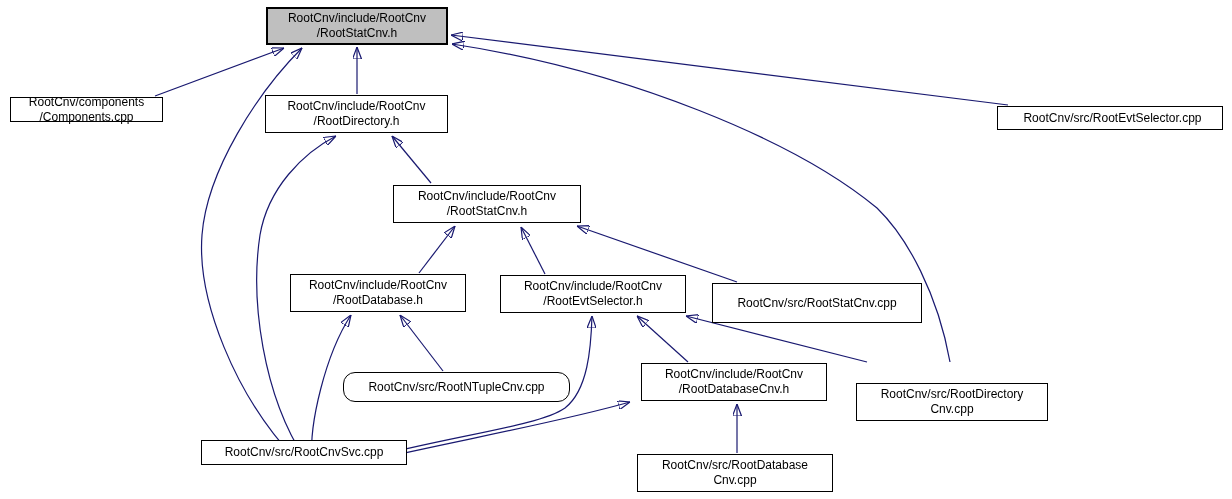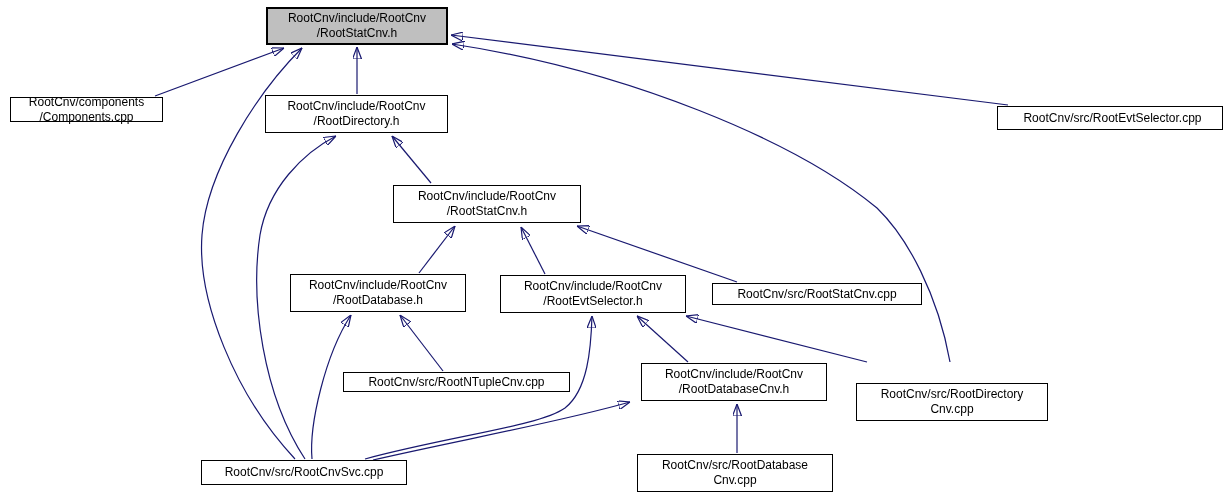--- a/index.html
+++ b/index.html
@@ -102,39 +102,39 @@
   <div class="node" style="left:290px; top:274px; width:176px; height:38px;">
     <span>RootCnv/include/RootCnv</span>
     <span>/RootDatabase.h</span>
   </div>
 
   <div class="node" style="left:500px; top:275px; width:186px; height:38px;">
     <span>RootCnv/include/RootCnv</span>
     <span>/RootEvtSelector.h</span>
   </div>
 
-  <div class="node" style="left:712px; top:283px; width:210px; height:22px;">
+  <div class="node" style="left:712px; top:283px; width:210px; height:40px;">
     <span>RootCnv/src/RootStatCnv.cpp</span>
   </div>
 
-  <div class="node" style="left:343px; top:372px; width:227px; height:20px;">
+  <div class="node" style="left:343px; top:372px; width:227px; height:30px;border-radius:12px;">
     <span>RootCnv/src/RootNTupleCnv.cpp</span>
   </div>
 
   <div class="node" style="left:641px; top:363px; width:186px; height:38px;">
     <span>RootCnv/include/RootCnv</span>
     <span>/RootDatabaseCnv.h</span>
   </div>
 
   <div class="node" style="left:856px; top:363px; width:192px; height:38px;margin-top:20px;">
     <span>RootCnv/src/RootDirectory</span>
     <span>Cnv.cpp</span>
   </div>
 
-  <div class="node" style="left:201px; top:460px; width:206px; height:25px;">
+  <div class="node" style="left:201px; top:440px; width:206px; height:25px;">
     <span>RootCnv/src/RootCnvSvc.cpp</span>
   </div>
 
   <div class="node" style="left:637px; top:454px; width:196px; height:38px;">
     <span>RootCnv/src/RootDatabase</span>
     <span>Cnv.cpp</span>
   </div>
 
 </div>
 

